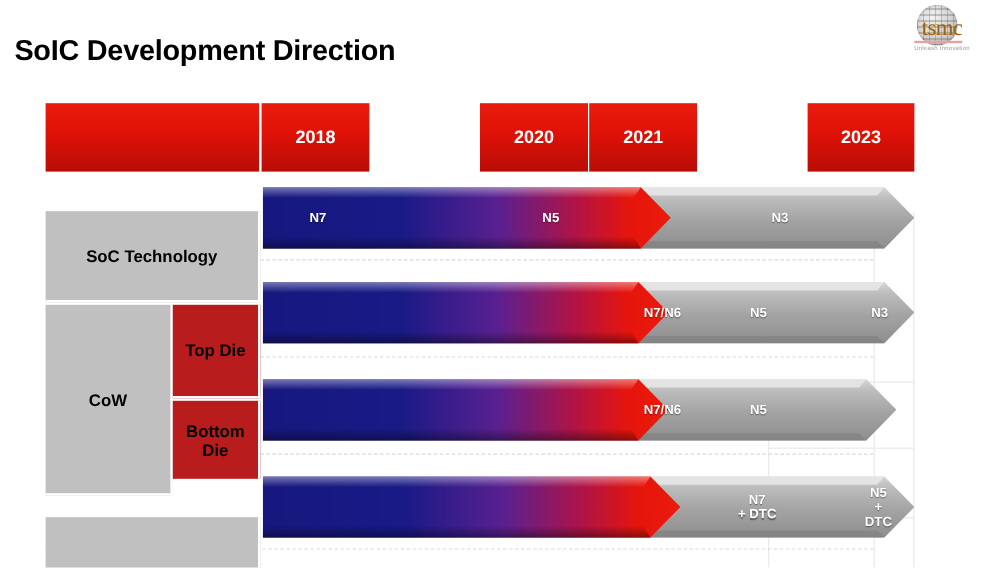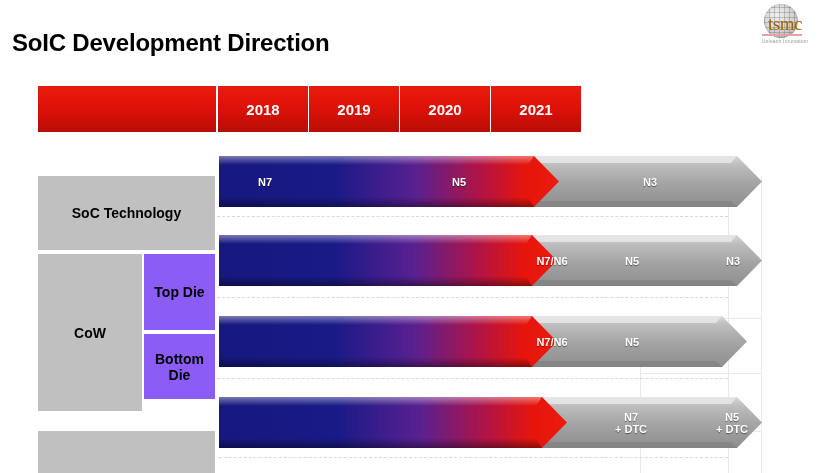--- a/index.html
+++ b/index.html
@@ -52,51 +52,51 @@
   }
 
   
   #chart{
     position:absolute;left:38px;top:86px;width:724px;height:387px;
   }
 
   
   .hdr-row{position:absolute;left:0;top:0;height:57px;width:724px;}
   .hdr-cell{
-    position:absolute;top:0;height:46px;
+    position:absolute;top:0;height:57px;
     background:linear-gradient(180deg,#e81c0e 0%,#e01208 42%,#b80d06 100%);
     border-right:1.5px solid #ffffff;
     box-sizing:border-box;
     color:#ffffff;font-weight:bold;font-size:15px;
     display:flex;align-items:center;justify-content:center;
   }
   .hdr-cell.blank{width:179px;left:0;}
 
   
   .lbl{
     position:absolute;box-sizing:border-box;
     background:#c0c0c0;
     display:flex;align-items:center;justify-content:center;
     text-align:center;
     font-size:14px;font-weight:bold;color:#000000;
     border-bottom:2px solid #ffffff;
     border-right:2px solid #ffffff;
     margin-top:32px;
   }
-  .lbl.sub{background:#8b5cf6;}
+  .lbl.sub{background:#b91c1c;}
   .lbl.nb{border-bottom:none;}
 
   
   .faintline{position:absolute;background:#e9e9e9;}
   .dashline{
     position:absolute;height:0;border-top:1px dashed #d9d9d9;
   }
 
   
-  .barwrap{position:absolute;padding-left:35px;}
+  .barwrap{position:absolute;}
   .arrow{
     position:absolute;top:0;height:100%;
     display:block;
   }
   .arrow svg{display:block;}
   .barlabel{
     position:absolute;
     color:#ffffff;font-weight:bold;font-size:11px;
     text-align:center;line-height:12px;
     text-shadow:0 1px 1px rgba(0,0,0,.45);
@@ -127,23 +127,23 @@
   <div class="faintline" style="left:690px;top:345px;width:34px;height:1px;"></div>
   <div class="dashline" style="left:0px;top:371px;width:690px;"></div>
 
   <div class="dashline" style="left:179px;top:130px;width:511px;"></div>
   <div class="dashline" style="left:179px;top:211px;width:511px;"></div>
   <div class="dashline" style="left:179px;top:292px;width:511px;"></div>
 
   <div class="hdr-row">
     <div class="hdr-cell blank"></div>
     <div class="hdr-cell" style="left:180px;width:91px;">2018</div>
-    <div class="hdr-cell" style="left:271px;width:91px;">2019</div>
     <div class="hdr-cell" style="left:362px;width:91px;">2020</div>
     <div class="hdr-cell" style="left:453px;width:91px;">2021</div>
+    <div class="hdr-cell" style="left:635px;width:89px;border-right:none;">2023</div>
   </div>
 
   <div class="lbl" style="left:0px;top:58px;width:179px;height:76px;">SoC Technology</div>
 
   <div class="lbl" style="left:0px;top:136px;width:106px;height:159px;">CoW</div>
 
   <div class="lbl sub" style="left:106px;top:136px;width:73px;height:78px;">Top Die</div>
 
   <div class="lbl sub nb" style="left:106px;top:216px;width:73px;height:65px;">
     <span style="white-space:pre-line;">Bottom

